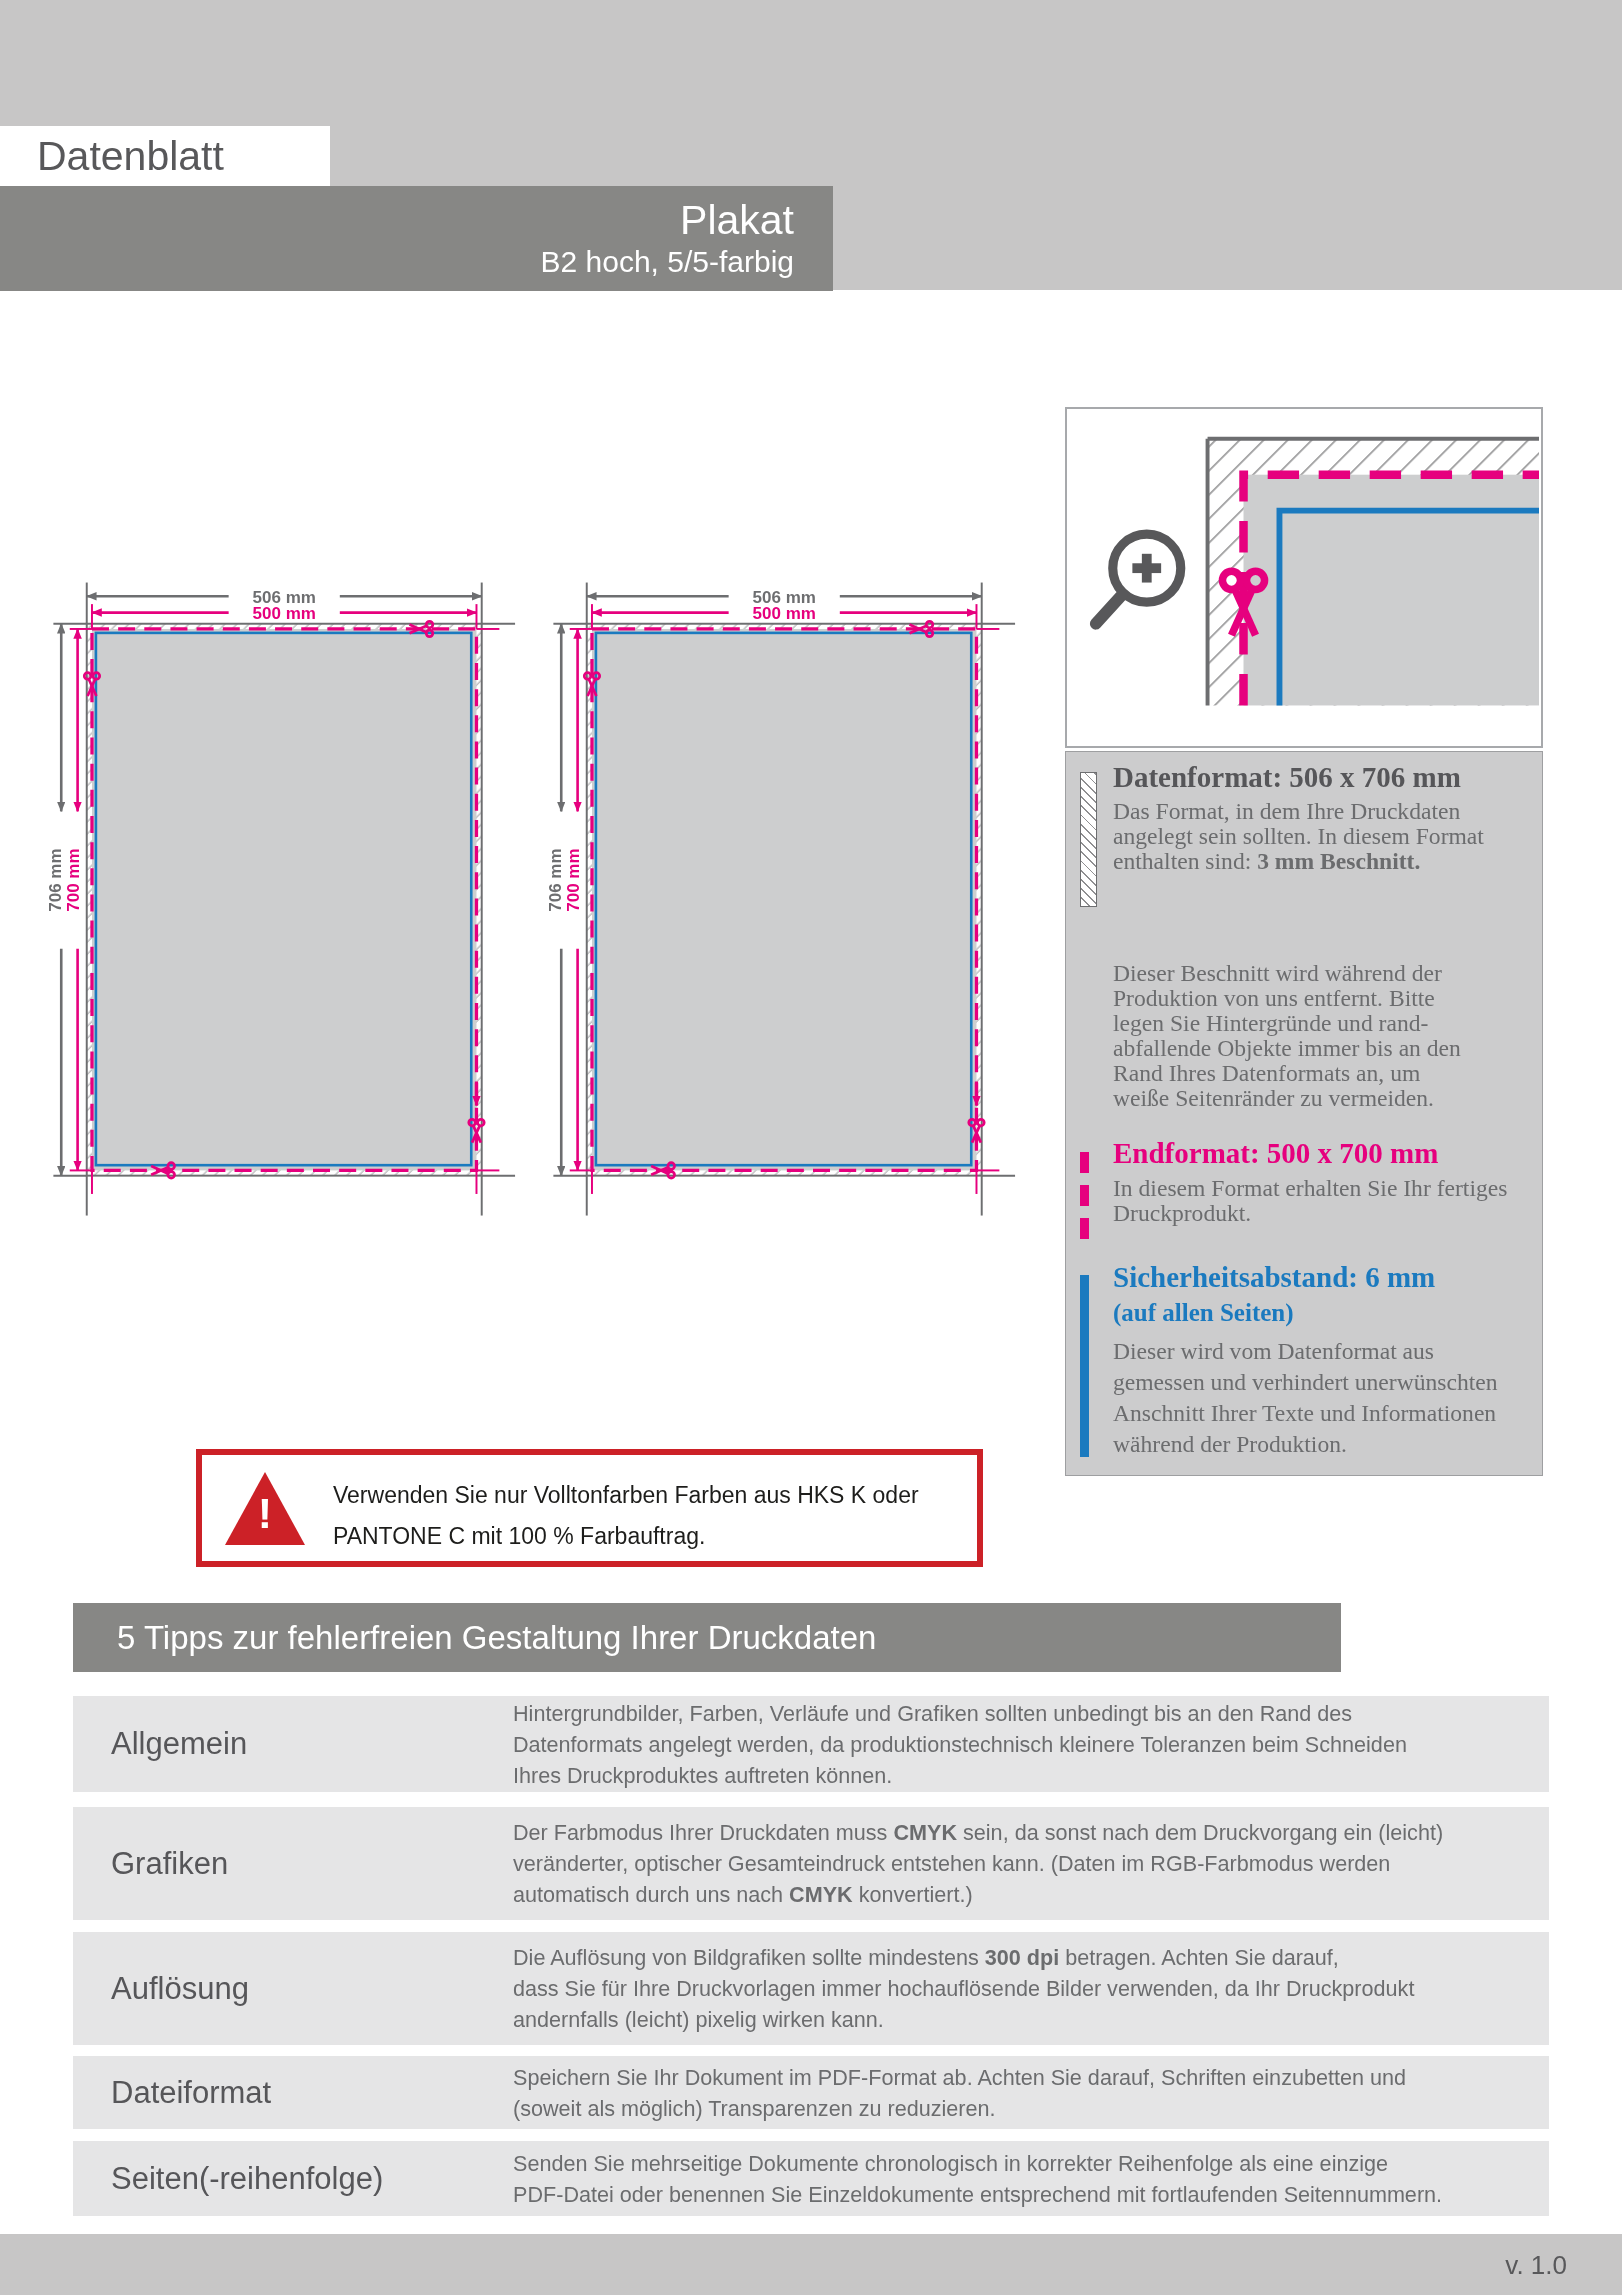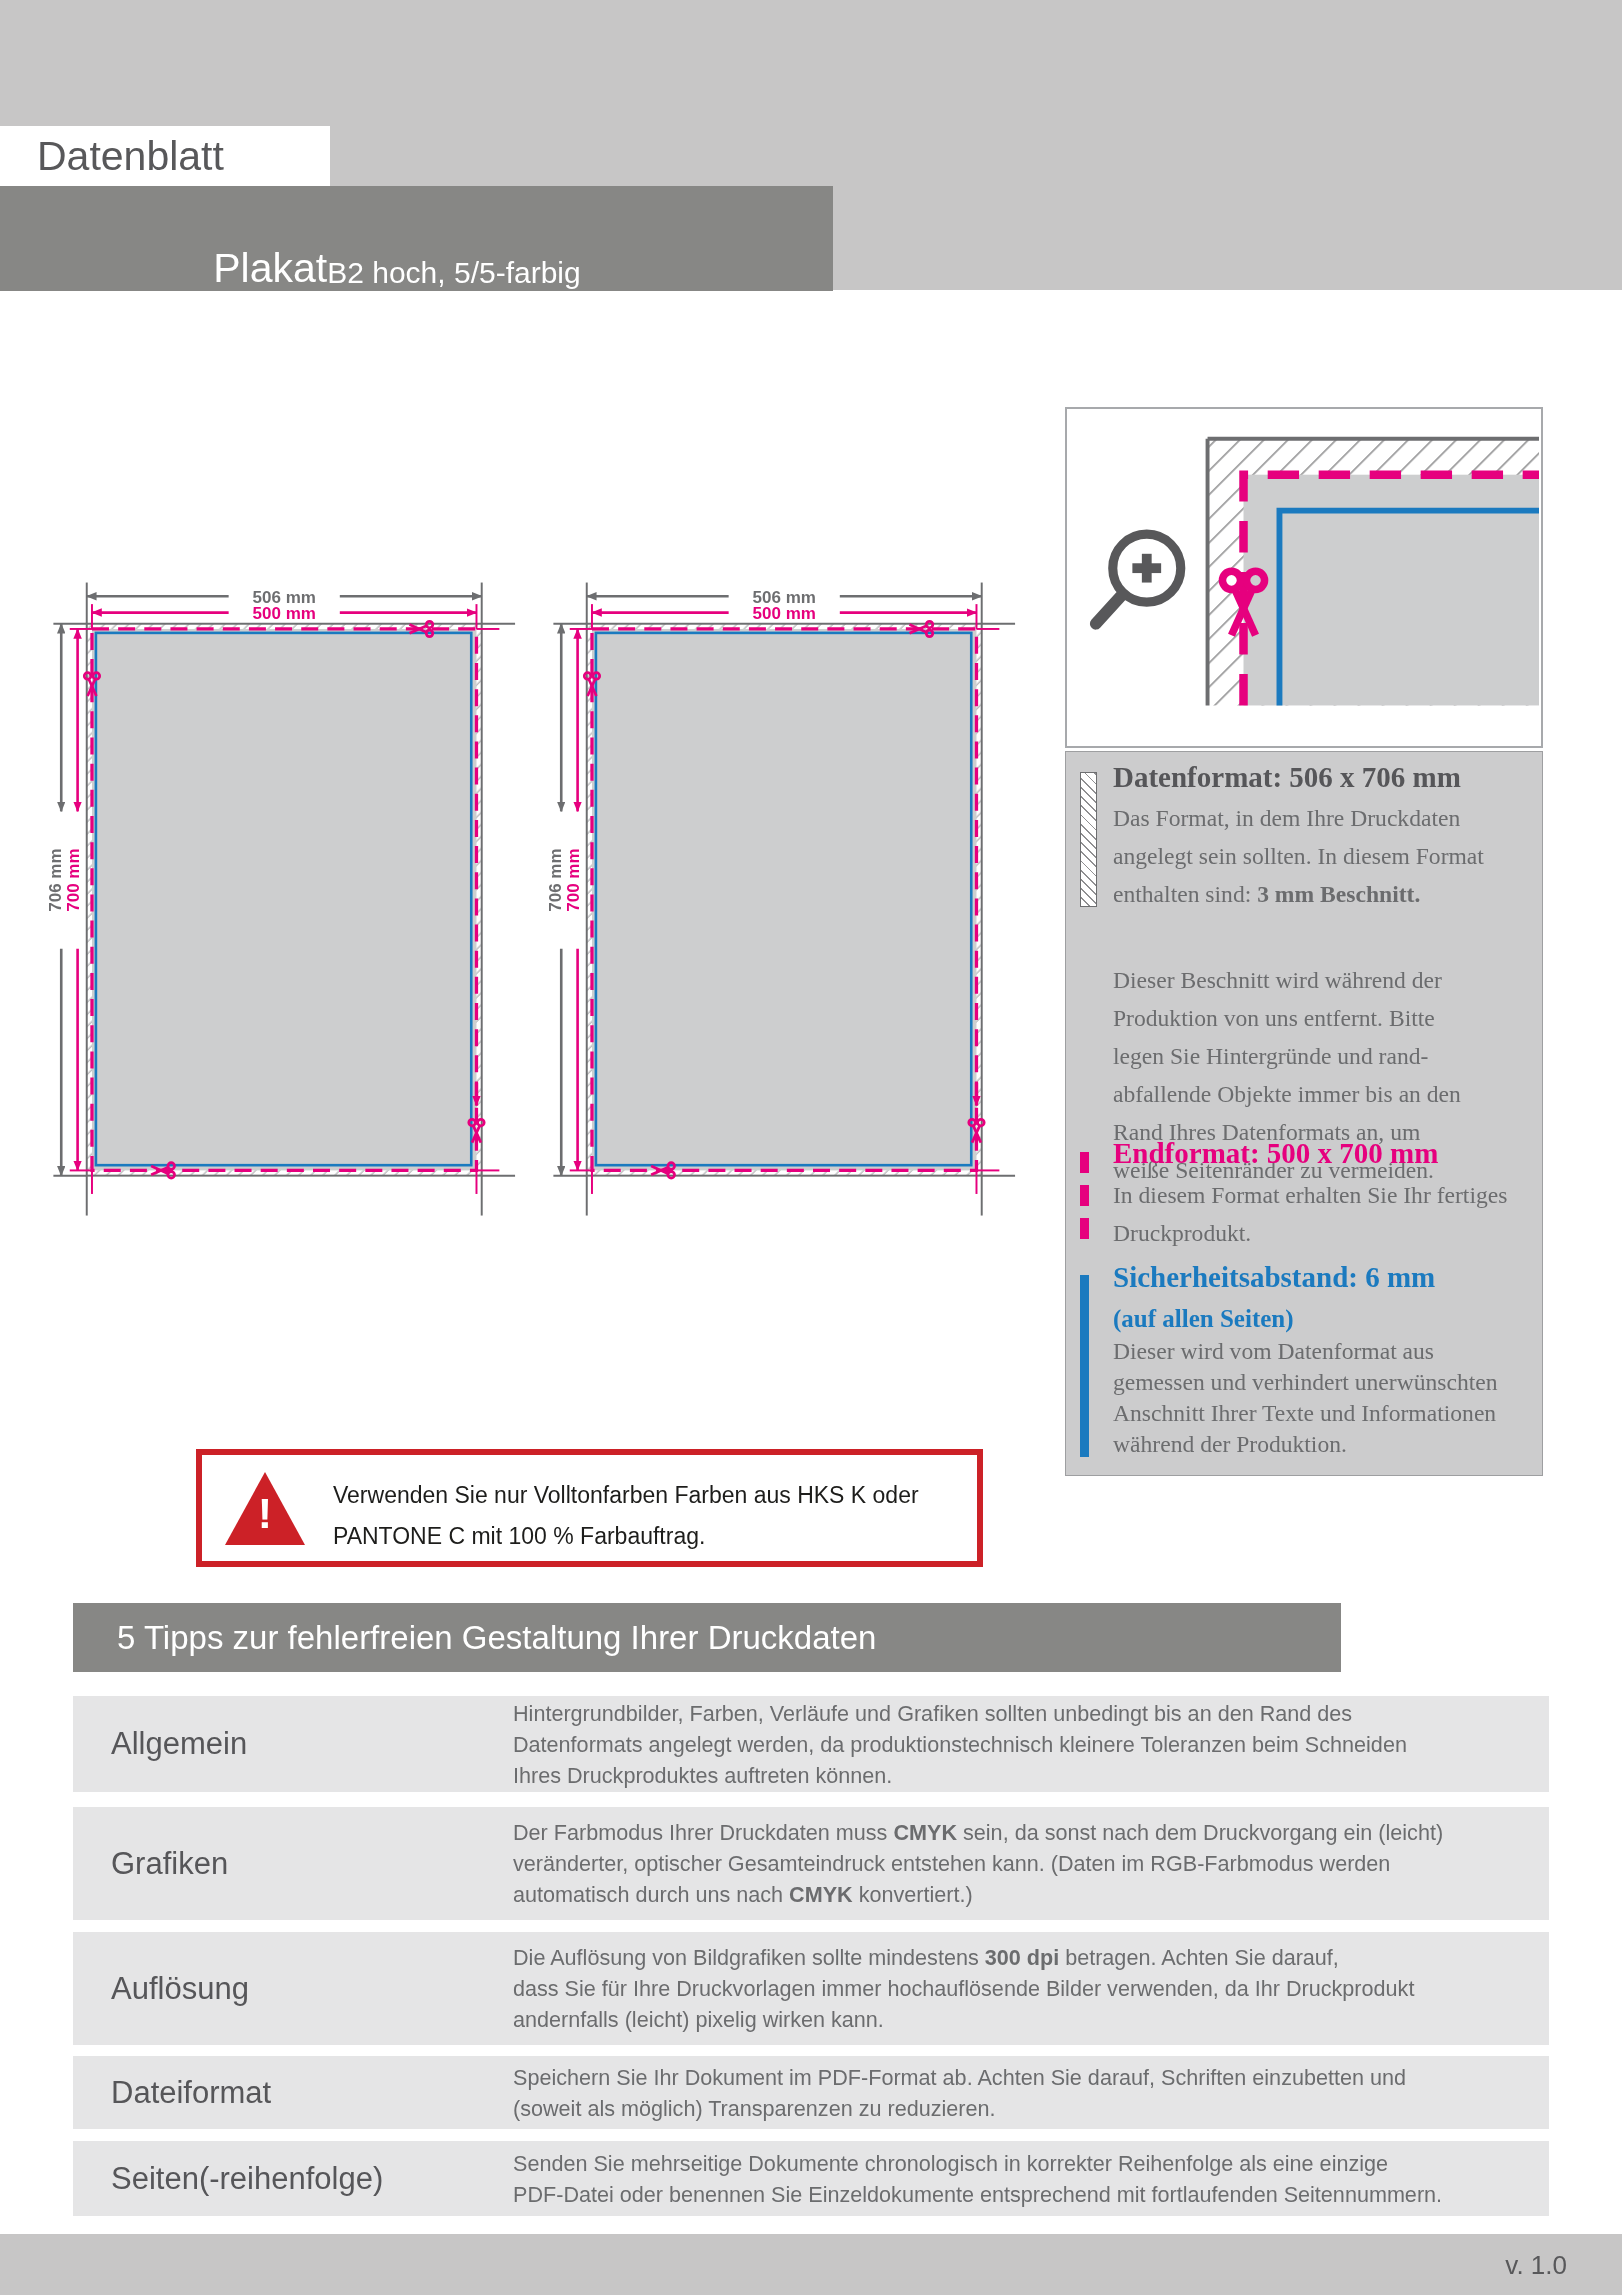--- a/index.html
+++ b/index.html
@@ -7,41 +7,41 @@
         font-family:"Liberation Sans","DejaVu Sans",sans-serif;color:#58585a;}
   .abs{position:absolute;}
   .pre{white-space:pre-line;}
   .b{font-weight:bold;}
 
   
   .band-top{left:0;top:0;width:1623px;height:290px;background:#c7c6c6;}
   .datenblatt-box{left:0;top:126px;width:330px;height:60px;background:#ffffff;
                   font-size:41px;line-height:60px;padding-left:37px;box-sizing:border-box;color:#58585a;}
   .band-dark{left:0;top:186px;width:833px;height:105px;background:#878785;
-             display:flex;flex-direction:row;justify-content:center;align-items:flex-end;
+             display:flex;flex-direction:column;justify-content:center;align-items:flex-end;
              padding-right:39px;box-sizing:border-box;color:#ffffff;}
   .product-title{font-size:41px;line-height:46px;}
   .product-sub{font-size:30px;line-height:37px;}
 
   
   .diag{top:576px;width:497px;height:667px;}
   .diag1{left:39px;} .diag2{left:539px;}
 
   
   .zoombox{left:1065px;top:407px;width:478px;height:341px;background:#ffffff;
            border:2.6px solid #a7a9ac;box-sizing:border-box;}
 
   
   .panel{left:1065px;top:751px;width:478px;height:725px;background:#cccccd;
          border:1.3px solid #9e9fa1;box-sizing:border-box;font-family:Liberation Serif, serif;}
   .panel .abs{position:absolute;}
   .swatch{left:14.4px;top:19.6px;width:17px;height:135px;box-sizing:border-box;border:1.3px solid #6d6e70;
           background:repeating-linear-gradient(45deg,#ffffff 0,#ffffff 5.2px,#8f8f91 5.2px,#8f8f91 6.5px);}
   .p-title{font-size:29px;font-weight:bold;color:#565659;}
-  .p-body{font-size:23.6px;line-height:38px;color:#6b6c6e;}
+  .p-body{font-size:23.6px;line-height:25px;color:#6b6c6e;}
   .ef-icon{left:14.4px;top:400px;width:8.5px;height:98px;
            background:repeating-linear-gradient(180deg,#e6007e 0,#e6007e 21px,transparent 21px,transparent 33px);}
   .sb-bar{left:14.4px;top:523px;width:8.5px;height:182px;background:#1b7abf;}
 
   
   .warnbox{left:196px;top:1449px;width:787px;height:118px;background:#ffffff;
            border:6.5px solid #cc2127;box-sizing:border-box;}
   .warn-tri{position:absolute;left:23px;top:17px;width:80px;height:73px;background:#cc2127;
             clip-path:polygon(50% 0,100% 100%,0 100%);display:flex;align-items:flex-end;justify-content:center;}
   .warn-tri span{color:#ffffff;font-weight:bold;font-size:43px;line-height:63px;}

